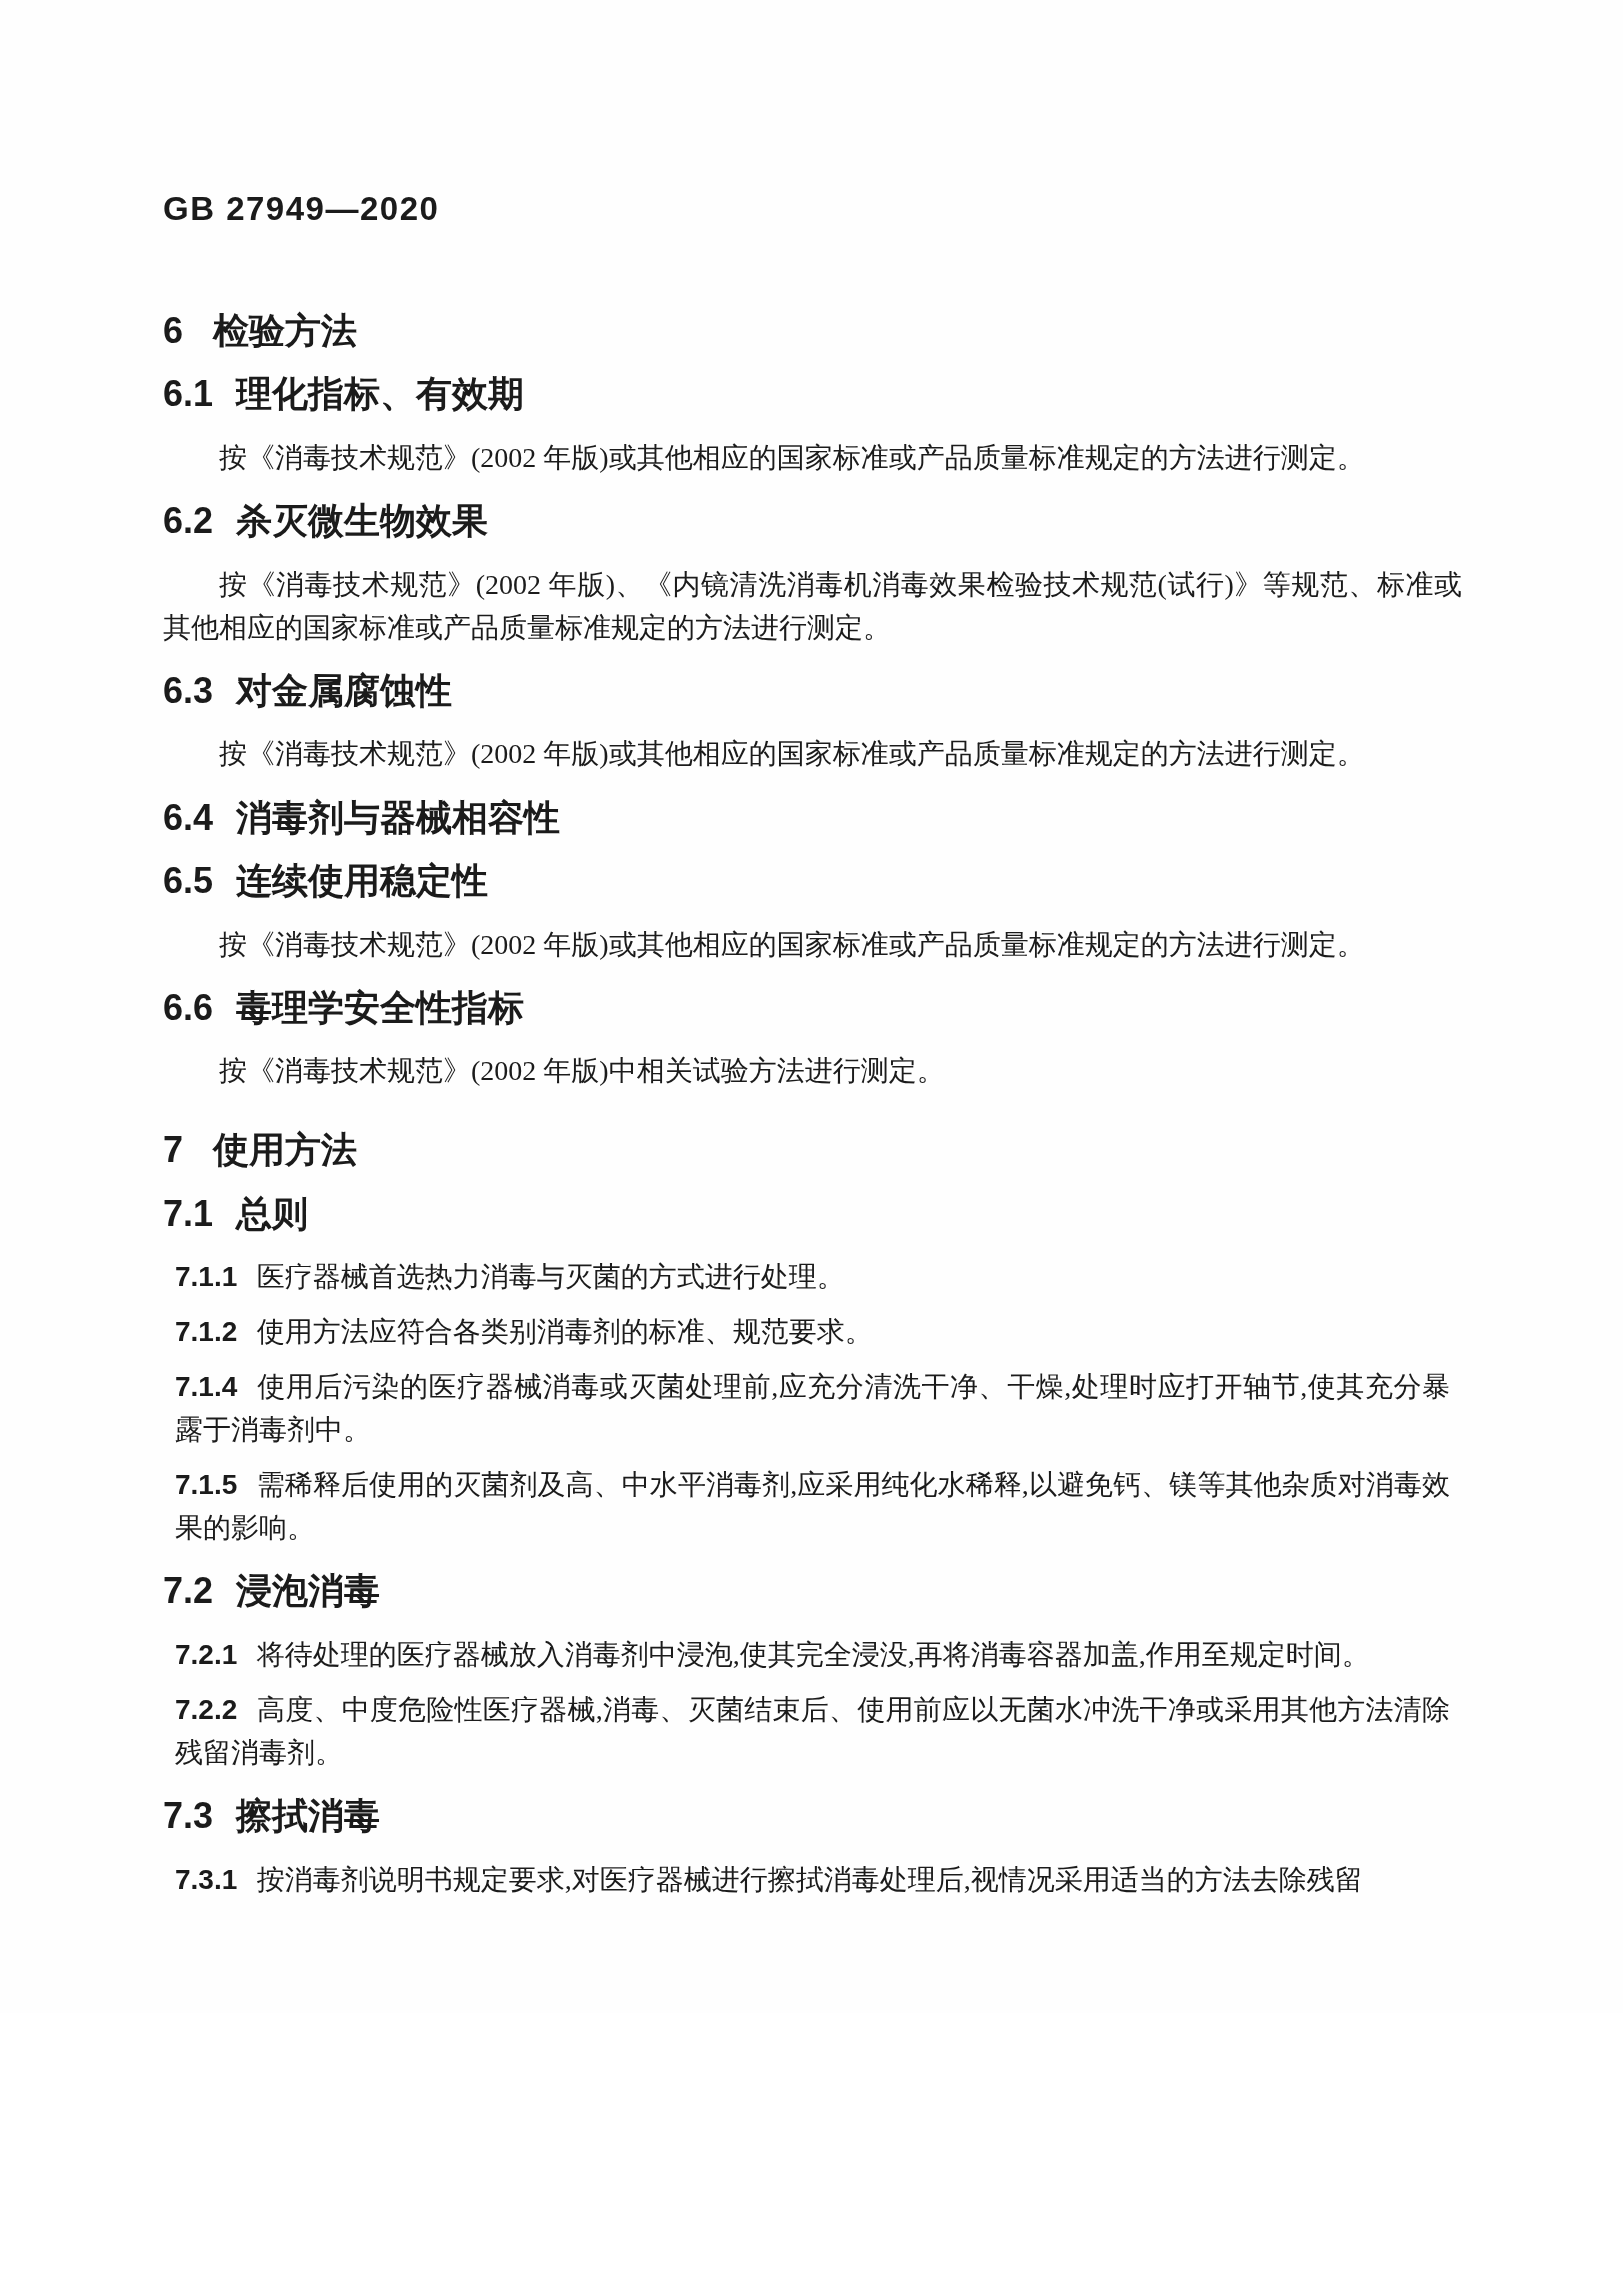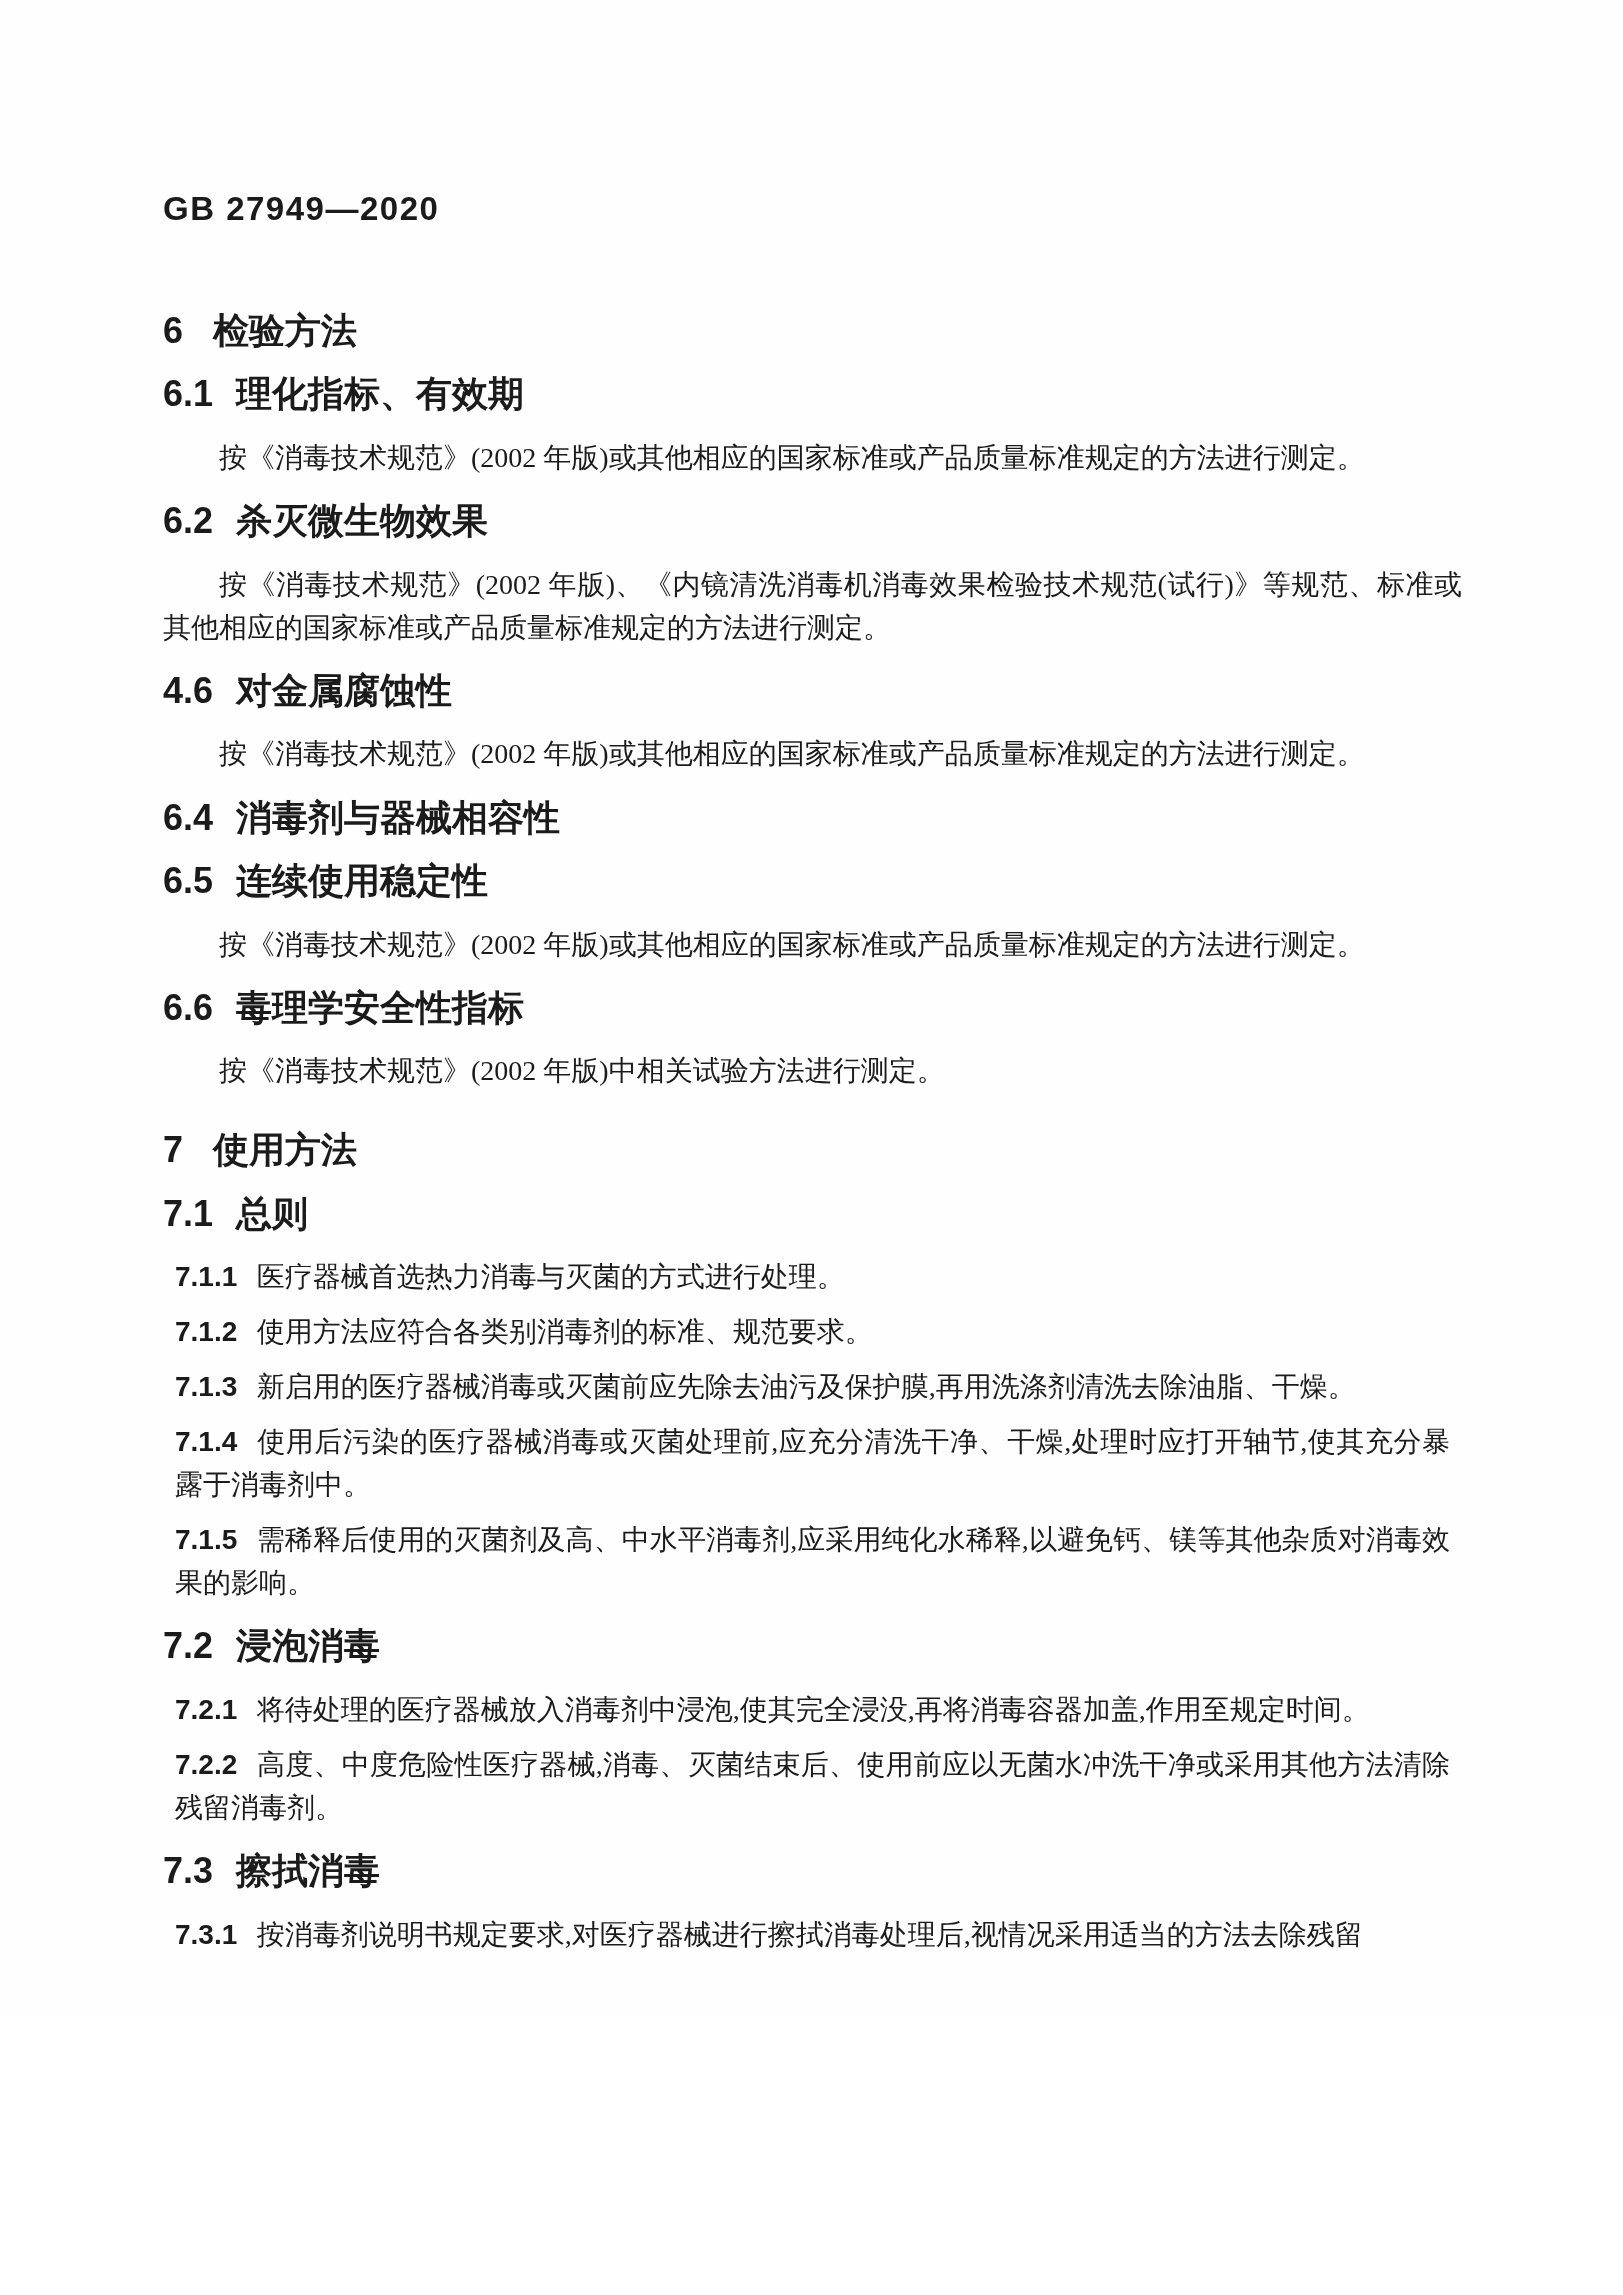--- a/index.html
+++ b/index.html
@@ -78,21 +78,21 @@
     <div class="h1"><span class="num">6</span><span class="ttl">检验方法</span></div>
 
     <div class="h2"><span class="num">6.1</span><span class="ttl">理化指标、有效期</span></div>
 
     <p class="para">按《消毒技术规范》(2002 年版)或其他相应的国家标准或产品质量标准规定的方法进行测定。</p>
 
     <div class="h2"><span class="num">6.2</span><span class="ttl">杀灭微生物效果</span></div>
 
     <p class="para">按《消毒技术规范》(2002 年版)、《内镜清洗消毒机消毒效果检验技术规范(试行)》等规范、标准或其他相应的国家标准或产品质量标准规定的方法进行测定。</p>
 
-    <div class="h2"><span class="num">4.6</span><span class="ttl">对金属腐蚀性</span></div>
+    <div class="h2"><span class="num">6.3</span><span class="ttl">对金属腐蚀性</span></div>
 
     <p class="para">按《消毒技术规范》(2002 年版)或其他相应的国家标准或产品质量标准规定的方法进行测定。</p>
 
     <div class="h2"><span class="num">6.4</span><span class="ttl">消毒剂与器械相容性</span></div>
 
 
     <div class="h2"><span class="num">6.5</span><span class="ttl">连续使用稳定性</span></div>
 
     <p class="para">按《消毒技术规范》(2002 年版)或其他相应的国家标准或产品质量标准规定的方法进行测定。</p>
 
@@ -101,21 +101,20 @@
     <p class="para">按《消毒技术规范》(2002 年版)中相关试验方法进行测定。</p>
 
     <div class="h1"><span class="num">7</span><span class="ttl">使用方法</span></div>
 
     <div class="h2"><span class="num">7.1</span><span class="ttl">总则</span></div>
 
     <p class="clause"><span class="cnum">7.1.1</span><span class="ctext">医疗器械首选热力消毒与灭菌的方式进行处理。</span></p>
 
     <p class="clause"><span class="cnum">7.1.2</span><span class="ctext">使用方法应符合各类别消毒剂的标准、规范要求。</span></p>
 
-    <p class="clause"><span class="cnum">7.1.3</span><span class="ctext">新启用的医疗器械消毒或灭菌前应先除去油污及保护膜,再用洗涤剂清洗去除油脂、干燥。</span></p>
 
     <p class="clause"><span class="cnum">7.1.4</span><span class="ctext">使用后污染的医疗器械消毒或灭菌处理前,应充分清洗干净、干燥,处理时应打开轴节,使其充分暴露于消毒剂中。</span></p>
 
     <p class="clause"><span class="cnum">7.1.5</span><span class="ctext">需稀释后使用的灭菌剂及高、中水平消毒剂,应采用纯化水稀释,以避免钙、镁等其他杂质对消毒效果的影响。</span></p>
 
     <div class="h2"><span class="num">7.2</span><span class="ttl">浸泡消毒</span></div>
 
     <p class="clause"><span class="cnum">7.2.1</span><span class="ctext">将待处理的医疗器械放入消毒剂中浸泡,使其完全浸没,再将消毒容器加盖,作用至规定时间。</span></p>
 
     <p class="clause"><span class="cnum">7.2.2</span><span class="ctext">高度、中度危险性医疗器械,消毒、灭菌结束后、使用前应以无菌水冲洗干净或采用其他方法清除残留消毒剂。</span></p>

